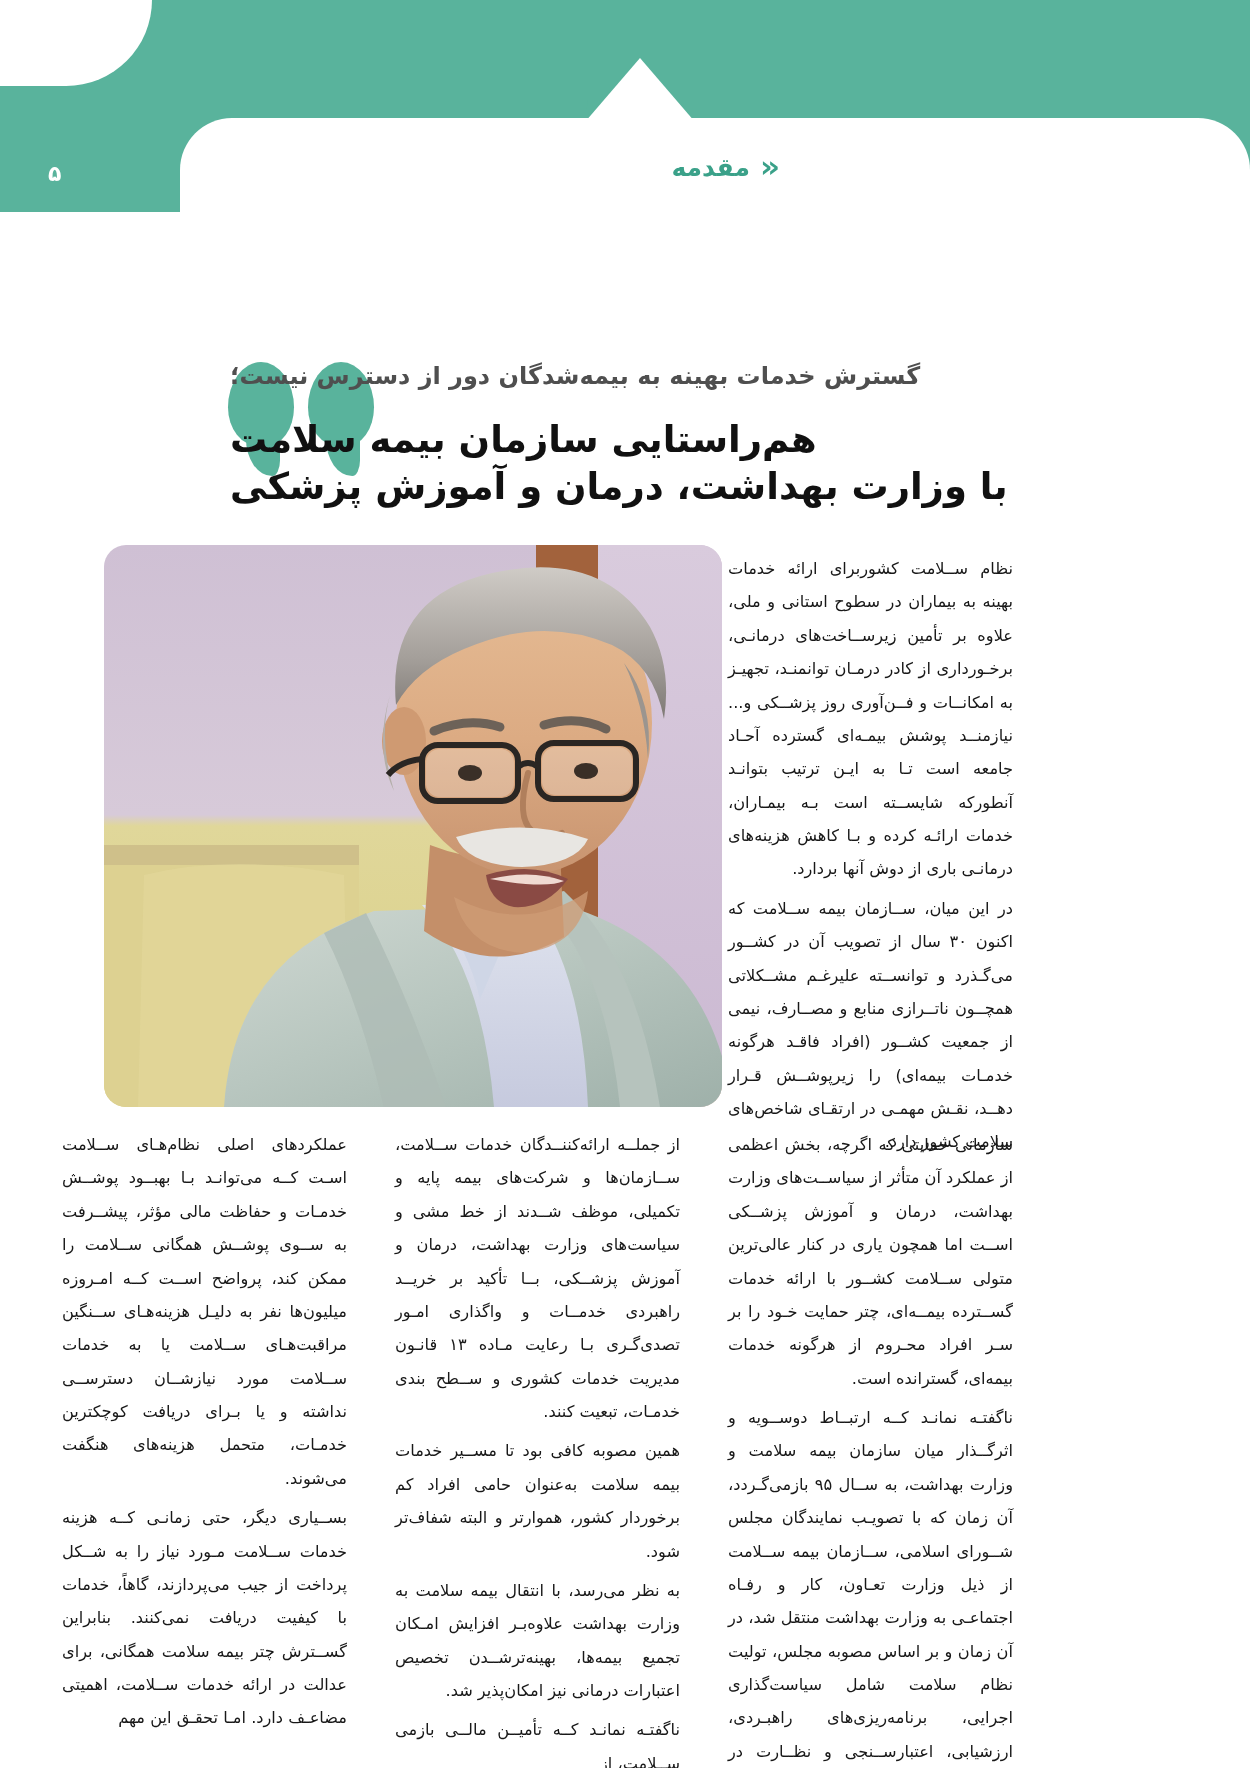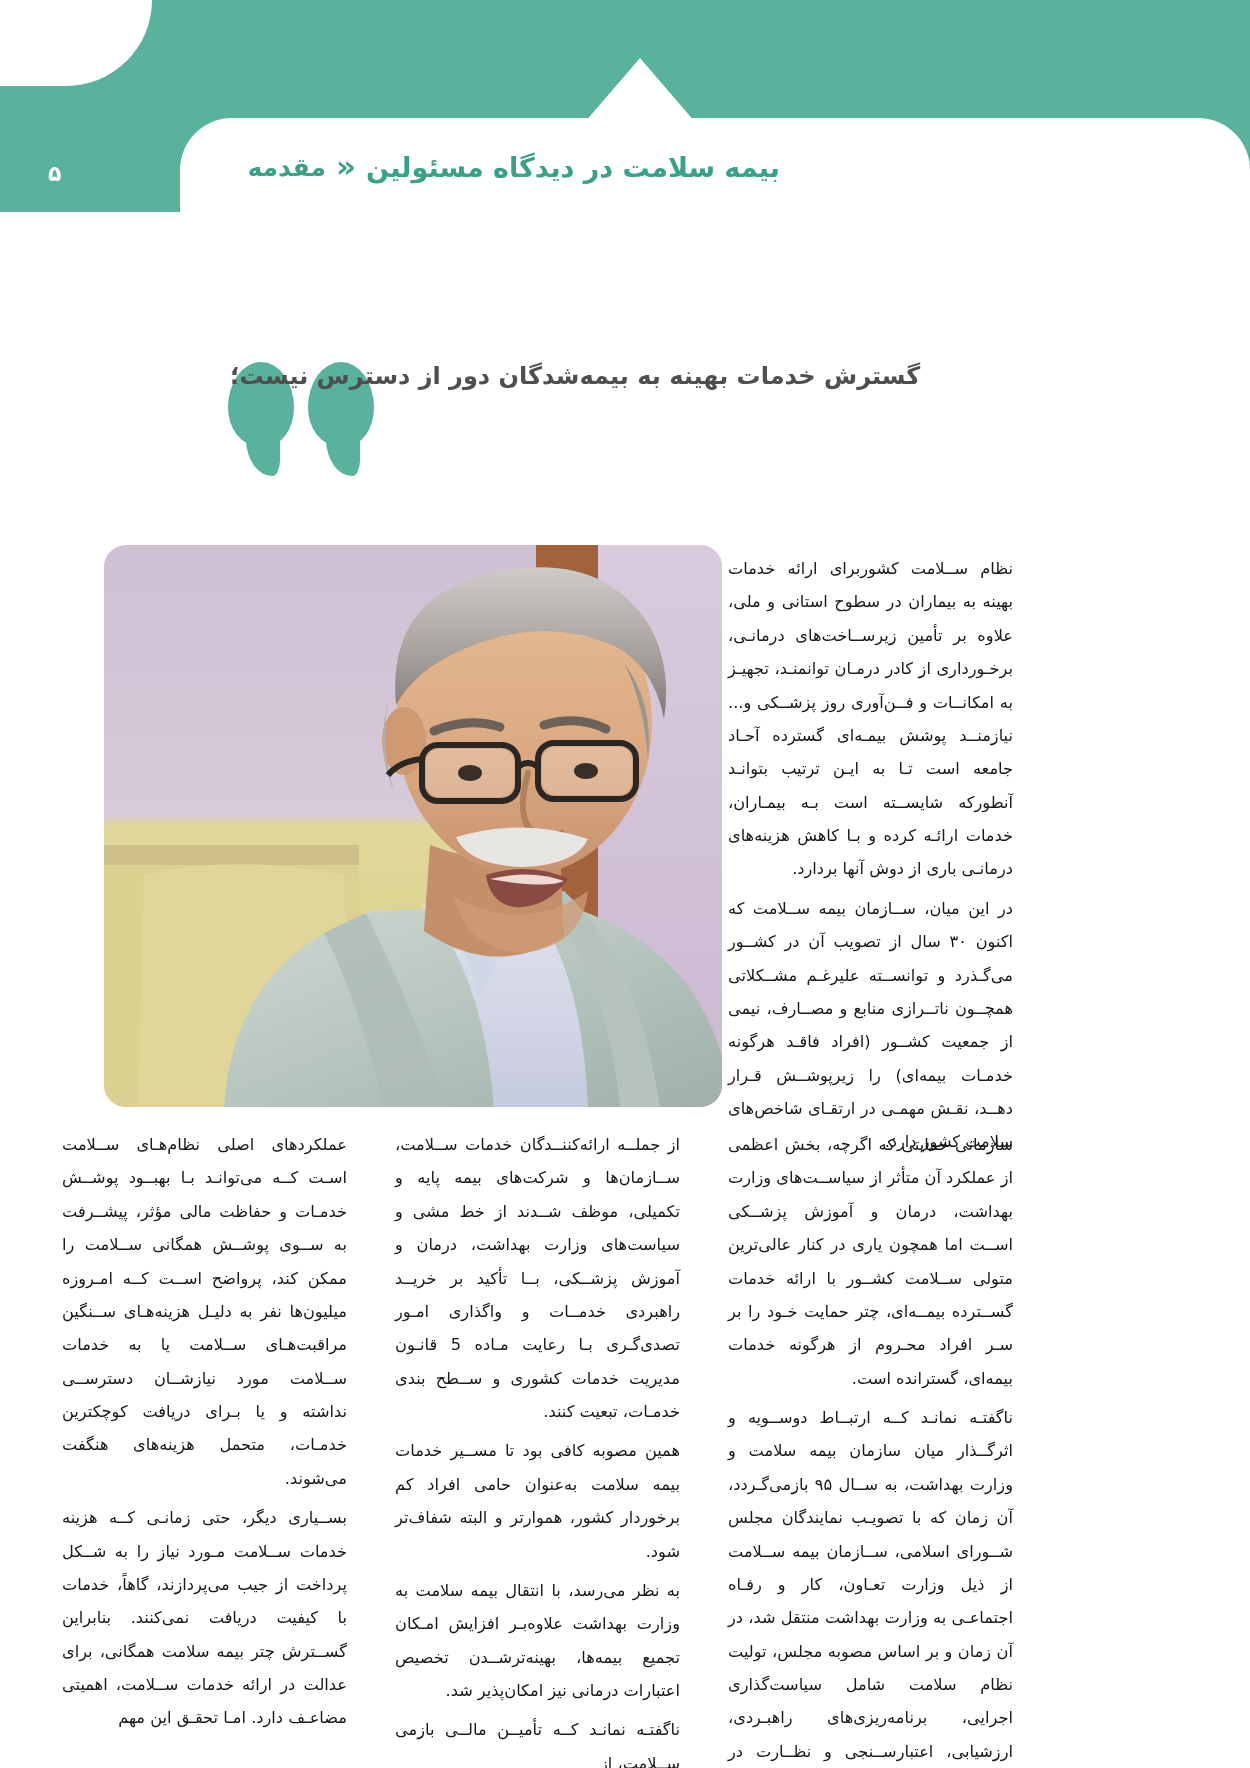--- a/index.html
+++ b/index.html
@@ -222,35 +222,38 @@
   <div class="teal-main"></div>
   <div class="notch-tl"></div>
   <div class="peak-soft-l"></div>
   <div class="peak-soft-r"></div>
   <div class="peak"></div>
   <div class="title-panel"></div>
 
   <div id="page-number">۵</div>
 
   <div id="header-title-wrap">
-    <span id="header-title">بیمه سلامت در دیدگاه مسئولین</span>
     <span id="chev-icon">«</span>
     <span id="kicker-label">مقدمه</span>
   </div>
 </div>
 
 <div id="quote-mark">
   <div class="blob b1"></div>
   <div class="tail t1"></div>
   <div class="blob b2"></div>
   <div class="tail t2"></div>
 </div>
 
 <div id="title-block">
   <div id="eyebrow">گسترش خدمات بهینه به بیمه‌شدگان دور از دسترس نیست؛</div>
+  <h1 id="headline">
+    <span class="hl-line">هم‌راستایی سازمان بیمه سلامت</span>
+    <span class="hl-line">با وزارت بهداشت، درمان و آموزش پزشکی</span>
+  </h1>
 </div>
 
 <div id="portrait-photo">
   <svg viewBox="0 0 618 562" width="618" height="562" preserveAspectRatio="xMidYMid slice">
     <defs>
       <linearGradient id="wallL" x1="0" y1="0" x2="0" y2="1">
         <stop offset="0%" stop-color="#cfc0d4"></stop>
         <stop offset="48%" stop-color="#d7cad9"></stop>
         <stop offset="50%" stop-color="#e0d79a"></stop>
         <stop offset="100%" stop-color="#d9cf86"></stop>
@@ -337,21 +340,21 @@
   <p>نظام ســلامت کشوربرای ارائه خدمات بهینه به بیماران در سطوح استانی و ملی، علاوه بر تأمین زیرســاخت‌های درمانـی، برخـورداری از کادر درمـان توانمنـد، تجهیـز به امکانــات و فــن‌آوری روز پزشــکی و... نیازمنــد پوشش بیمـه‌ای گسترده آحـاد جامعه است تـا به ایـن ترتیب بتوانـد آنطورکه شایســته است بـه بیمـاران، خدمات ارائـه کرده و بـا کاهش هزینه‌های درمانـی باری از دوش آنها بردارد.</p>
   <p>در این میان، ســازمان بیمه ســلامت که اکنون ۳۰ سال از تصویب آن در کشــور می‌گـذرد و توانســته علیرغـم مشــکلاتی همچــون ناتــرازی منابع و مصــارف، نیمی از جمعیت کشــور (افراد فاقـد هرگونه خدمـات بیمه‌ای) را زیرپوشــش قـرار دهــد، نقـش مهمـی در ارتقـای شاخص‌های سلامت کشور دارد.</p>
 </div>
 
 <div class="col" id="col-bottom-right">
   <p>سازمانی حمایتی که اگرچه، بخش اعظمی از عملکرد آن متأثر از سیاســت‌های وزارت بهداشت، درمان و آموزش پزشــکی اســت اما همچون یاری در کنار عالی‌ترین متولی ســلامت کشــور با ارائه خدمات گســترده بیمــه‌ای، چتر حمایت خـود را بر سـر افراد محـروم از هرگونه خدمات بیمه‌ای، گسترانده است.</p>
   <p>ناگفتـه نمانـد کــه ارتبــاط دوســویه و اثرگــذار میان سازمان بیمه سلامت و وزارت بهداشت، به ســال ۹۵ بازمی‌گـردد، آن زمان که با تصویـب نمایندگان مجلس شــورای اسلامی، ســازمان بیمه ســلامت از ذیل وزارت تعـاون، کار و رفـاه اجتماعـی به وزارت بهداشت منتقل شد، در آن زمان و بر اساس مصوبه مجلس، تولیت نظام سلامت شامل سیاست‌گذاری اجرایی، برنامه‌ریزی‌های راهبـردی، ارزشیابی، اعتبارســنجی و نظــارت در وزارت بهداشت، درمان و آموزش پزشــکی متمرکـز شــد و اشخاص حقیقـی و حقوقـی اعـم از دولتـی و غیردولتی،</p>
 </div>
 
 <div class="col" id="col-bottom-mid">
-  <p>از جملــه ارائه‌کننــدگان خدمات ســلامت، ســازمان‌ها و شرکت‌های بیمه پایه و تکمیلی، موظف شــدند از خط مشی و سیاست‌های وزارت بهداشت، درمان و آموزش پزشــکی، بــا تأکید بر خریــد راهبردی خدمــات و واگذاری امـور تصدی‌گـری بـا رعایت مـاده 5 قانـون مدیریت خدمات کشوری و ســطح بندی خدمـات، تبعیت کنند.</p>
+  <p>از جملــه ارائه‌کننــدگان خدمات ســلامت، ســازمان‌ها و شرکت‌های بیمه پایه و تکمیلی، موظف شــدند از خط مشی و سیاست‌های وزارت بهداشت، درمان و آموزش پزشــکی، بــا تأکید بر خریــد راهبردی خدمــات و واگذاری امـور تصدی‌گـری بـا رعایت مـاده ۱۳ قانـون مدیریت خدمات کشوری و ســطح بندی خدمـات، تبعیت کنند.</p>
   <p>همین مصوبه کافی بود تا مســیر خدمات بیمه سلامت به‌عنوان حامی افراد کم برخوردار کشور، هموارتر و البته شفاف‌تر شود.</p>
   <p>به نظر می‌رسد، با انتقال بیمه سلامت به وزارت بهداشت علاوه‌بـر افزایش امـکان تجمیع بیمه‌ها، بهینه‌ترشــدن تخصیص اعتبارات درمانی نیز امکان‌پذیر شد.</p>
   <p>ناگفتـه نمانـد کــه تأمیــن مالــی بازمی ســلامت، از</p>
 </div>
 
 <div class="col" id="col-bottom-left">
   <p>عملکردهای اصلی نظام‌هـای ســلامت اسـت کــه می‌توانـد بـا بهبــود پوشــش خدمـات و حفاظت مالی مؤثر، پیشــرفت به ســوی پوشــش همگانی ســلامت را ممکن کند، پرواضح اســت کــه امـروزه میلیون‌ها نفر به دلیـل هزینه‌هـای ســنگین مراقبت‌هـای ســلامت یا به خدمات ســلامت مورد نیازشــان دسترســی نداشته و یا بـرای دریافت کوچکترین خدمـات، متحمل هزینه‌های هنگفت می‌شوند.</p>
   <p>بســیاری دیگر، حتی زمانـی کــه هزینه خدمات ســلامت مـورد نیاز را به شــکل پرداخت از جیب می‌پردازند، گاهاً، خدمات با کیفیت دریافت نمی‌کنند. بنابراین گســترش چتر بیمه سلامت همگانی، برای عدالت در ارائه خدمات ســلامت، اهمیتی مضاعـف دارد. امـا تحقـق این مهم</p>
 </div>
 

